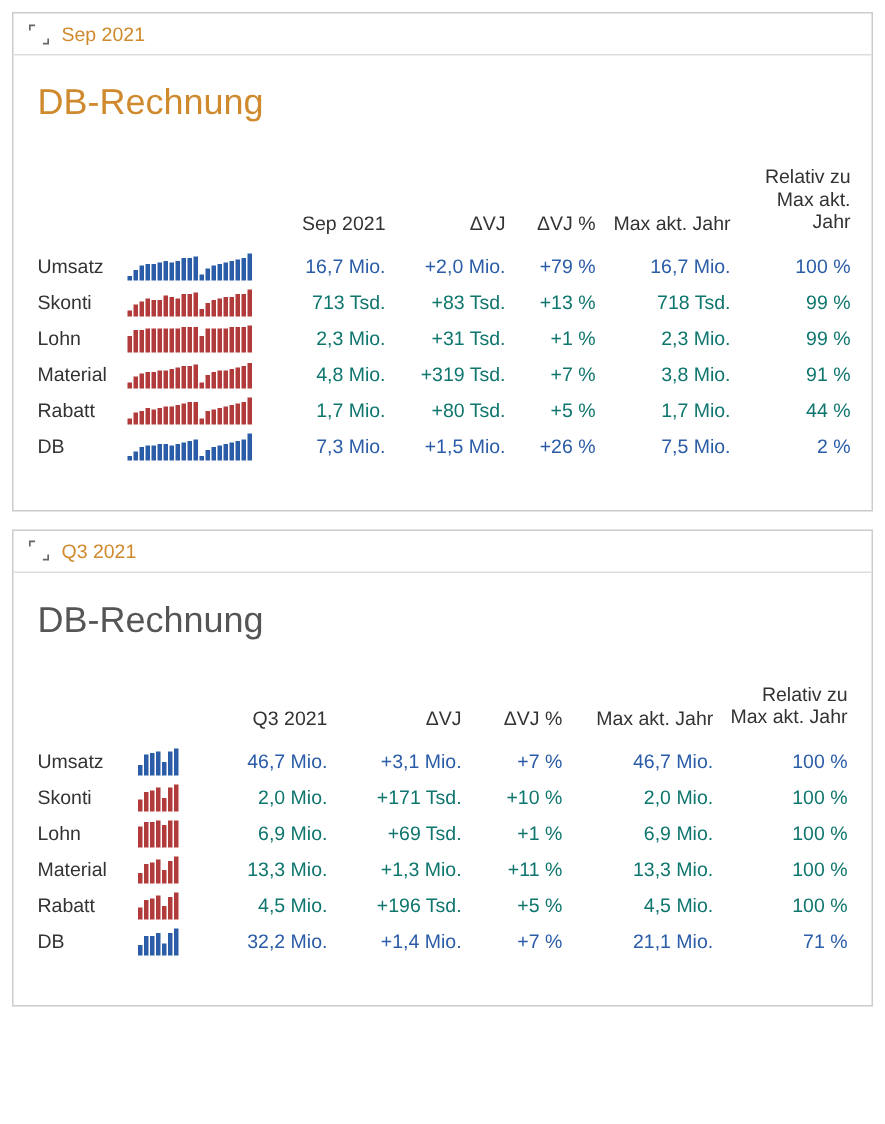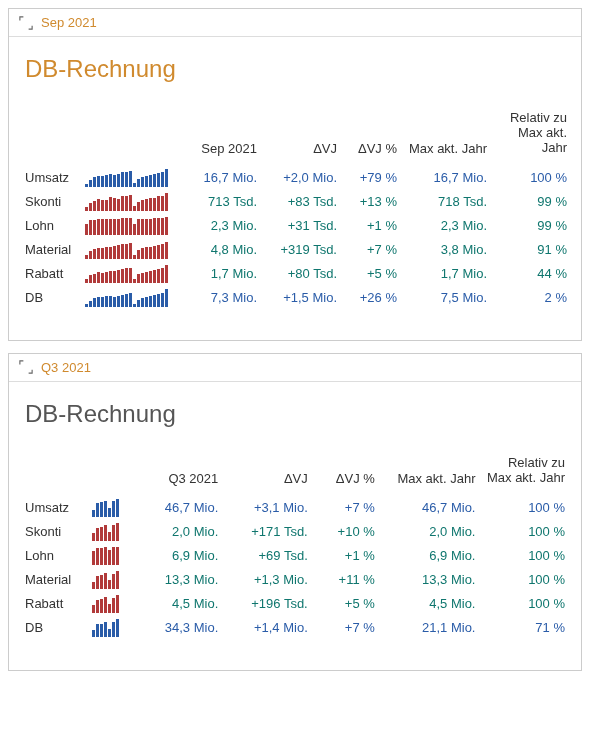--- a/index.html
+++ b/index.html
@@ -473,21 +473,21 @@
               <div class="sparkline blue">
                 <div class="bar" style="height: 6.3px;"></div>
                 <div class="bar" style="height: 12.24px;"></div>
                 <div class="bar" style="height: 12.6px;"></div>
                 <div class="bar" style="height: 14.4px;"></div>
                 <div class="bar" style="height: 7.92px;"></div>
                 <div class="bar" style="height: 14.4px;"></div>
                 <div class="bar" style="height: 17.28px;"></div>
               </div>
             </td>
-            <td class="num blue">34,3 Mio.</td>
+            <td class="num blue">32,2 Mio.</td>
             <td class="num blue">+1,4 Mio.</td>
             <td class="num blue">+7 %</td>
             <td class="num blue">21,1 Mio.</td>
             <td class="num blue">71 %</td>
           </tr>
         </tbody>
     </table>
   </div>
 </div>
 

